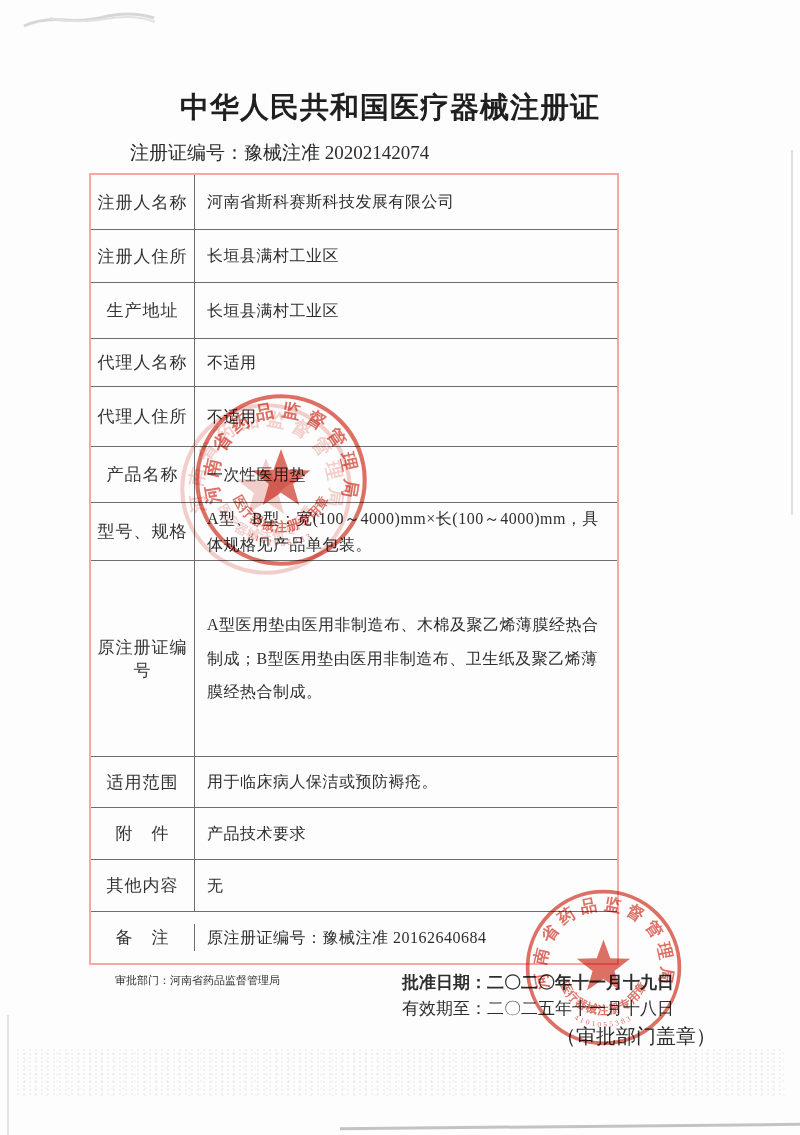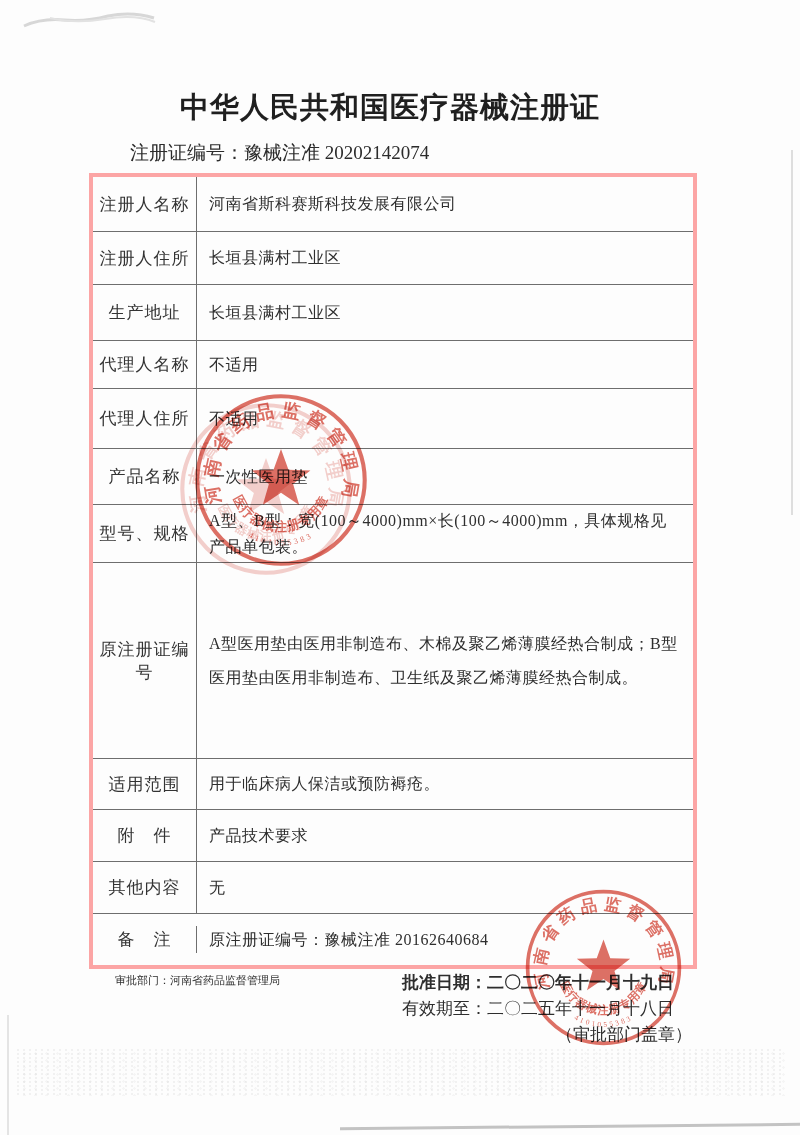--- a/index.html
+++ b/index.html
@@ -16,22 +16,22 @@
     position:absolute;left:180px;top:88px;
     font-size:29px;font-weight:bold;color:#1f1f1f;
     letter-spacing:1px;white-space:nowrap;
   }
   .regline{
     position:absolute;left:110px;top:140px;
     font-size:19px;color:#2b2b2b;white-space:nowrap;margin-left:20px;
   }
   
   .cert-table{
-    position:absolute;left:89px;top:173px;width:608px;
-    border:4px solid #fca5a5;
+    position:absolute;left:89px;top:173px;width:530px;
+    border:2px solid #fca5a5;
     box-sizing:border-box;
     background:transparent;
   }
   .trow{display:flex;box-sizing:border-box;border-bottom:1px solid #6e6e6e;}
   .trow:last-child{border-bottom:none;align-items:center;}
   .cell{box-sizing:border-box;display:flex;align-items:center;}
   .lbl{
     width:104px;min-width:104px;justify-content:center;text-align:center;
     border-right:1px solid #6e6e6e;
     font-size:17px;letter-spacing:1px;color:#333;
@@ -39,21 +39,21 @@
   }
   .val{
     flex:1;padding:4px 10px 4px 12px;
     font-size:16px;line-height:1.75;color:#2e2e2e;
     letter-spacing:0.5px;
   }
   
   .f-left{position:absolute;left:115px;top:973px;font-size:11px;color:#2e2e2e;white-space:nowrap;}
   .f-date{position:absolute;left:402px;top:971px;font-size:17px;color:#2e2e2e;white-space:nowrap;font-weight:bold;}
   .f-valid{position:absolute;left:402px;top:997px;font-size:17px;color:#2e2e2e;white-space:nowrap;}
-  .f-sealnote{position:absolute;left:556px;top:1023px;font-size:17px;color:#2e2e2e;white-space:nowrap;}
+  .f-sealnote{position:absolute;left:556px;top:1023px;font-size:20px;color:#2e2e2e;white-space:nowrap;}
   
   .seal{
     position:absolute;
     mix-blend-mode:multiply;
     opacity:0.78;
     color:#d5493b; 
   }
   .seal .ring{fill:none;stroke:currentColor;stroke-width:4.5;}
   .seal .star{fill:currentColor;}
   .seal text{fill:currentColor;font-family:"Liberation Serif", serif;font-weight:bold;}

